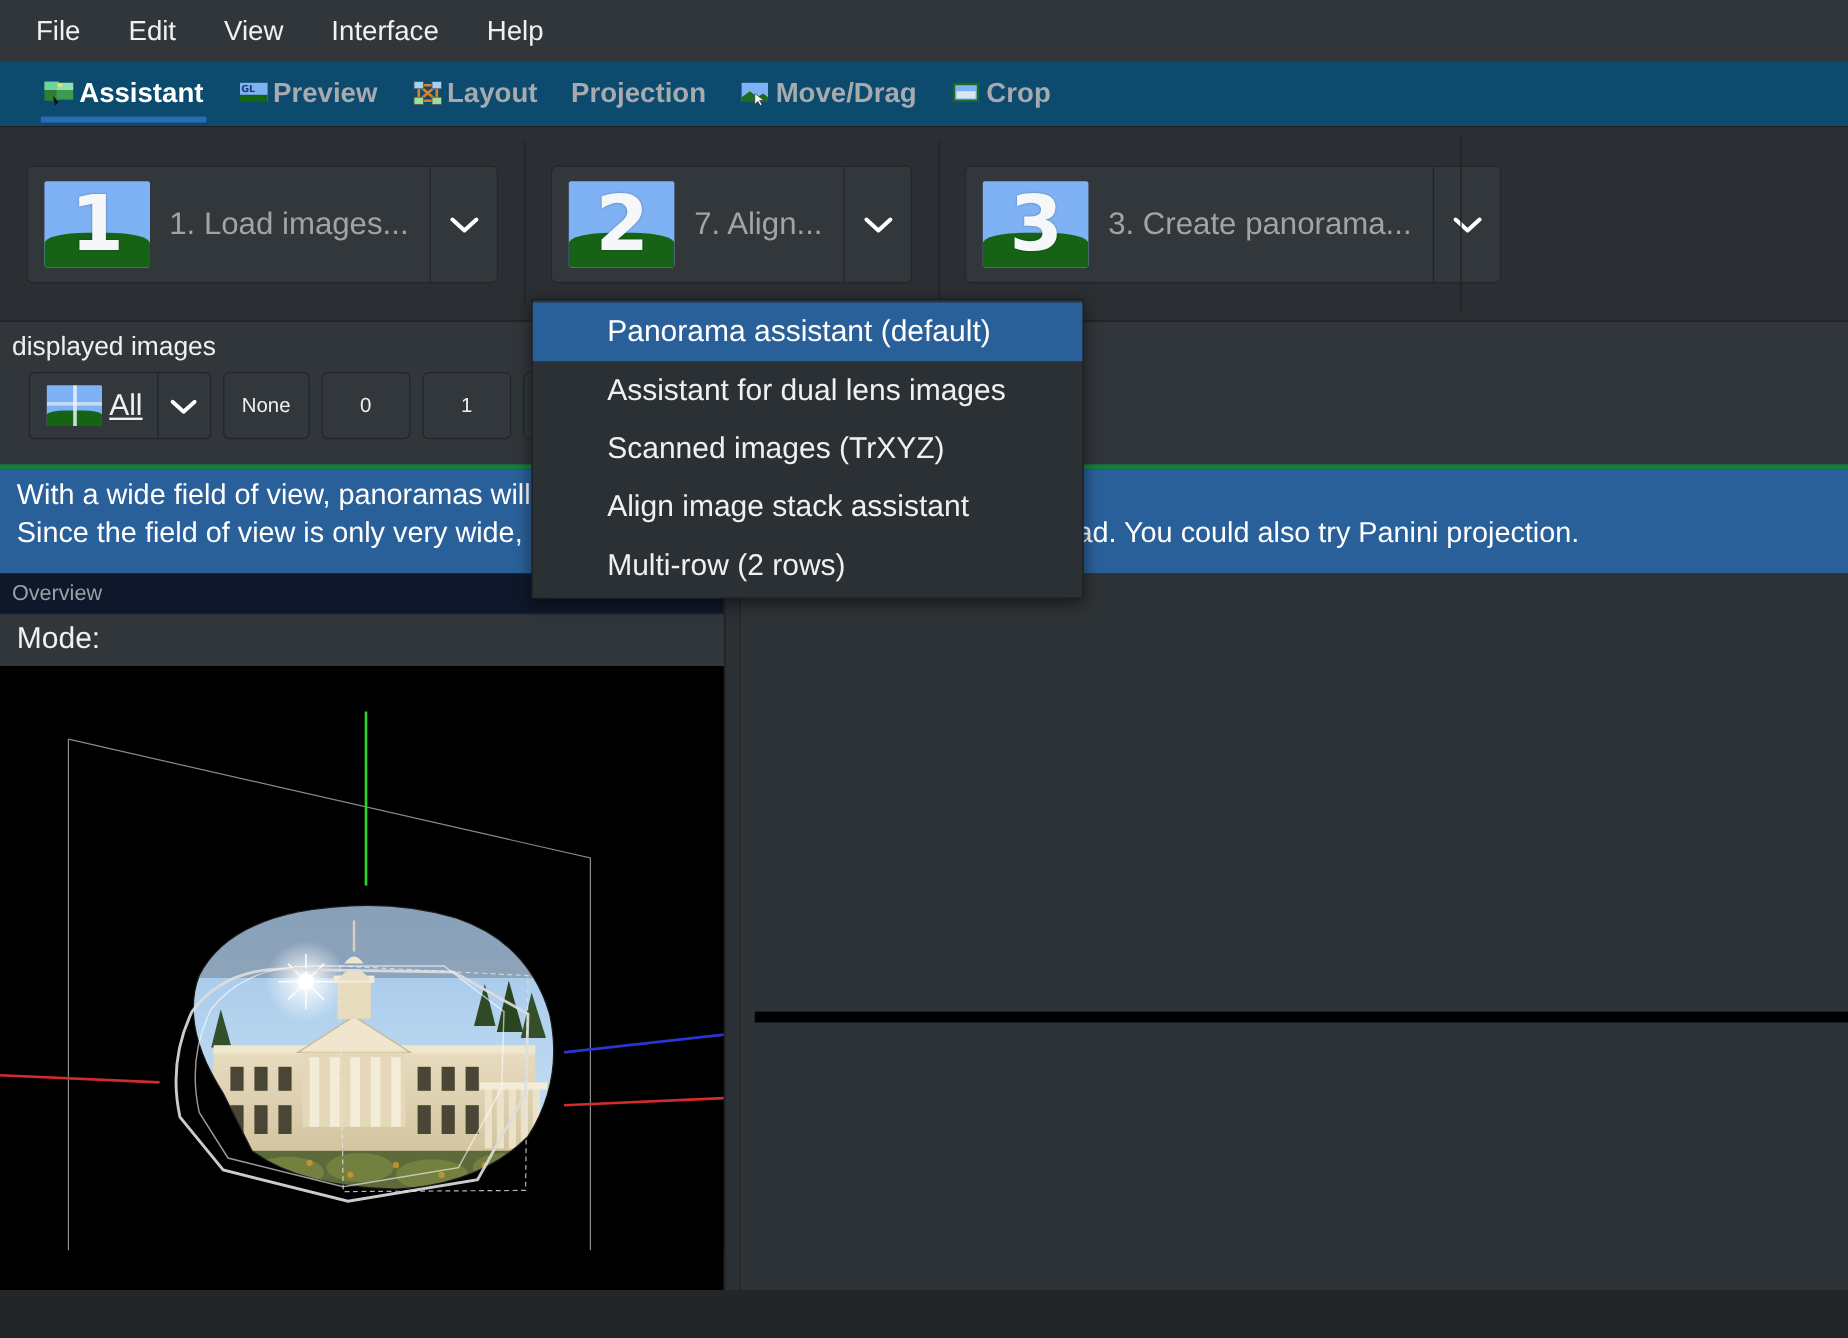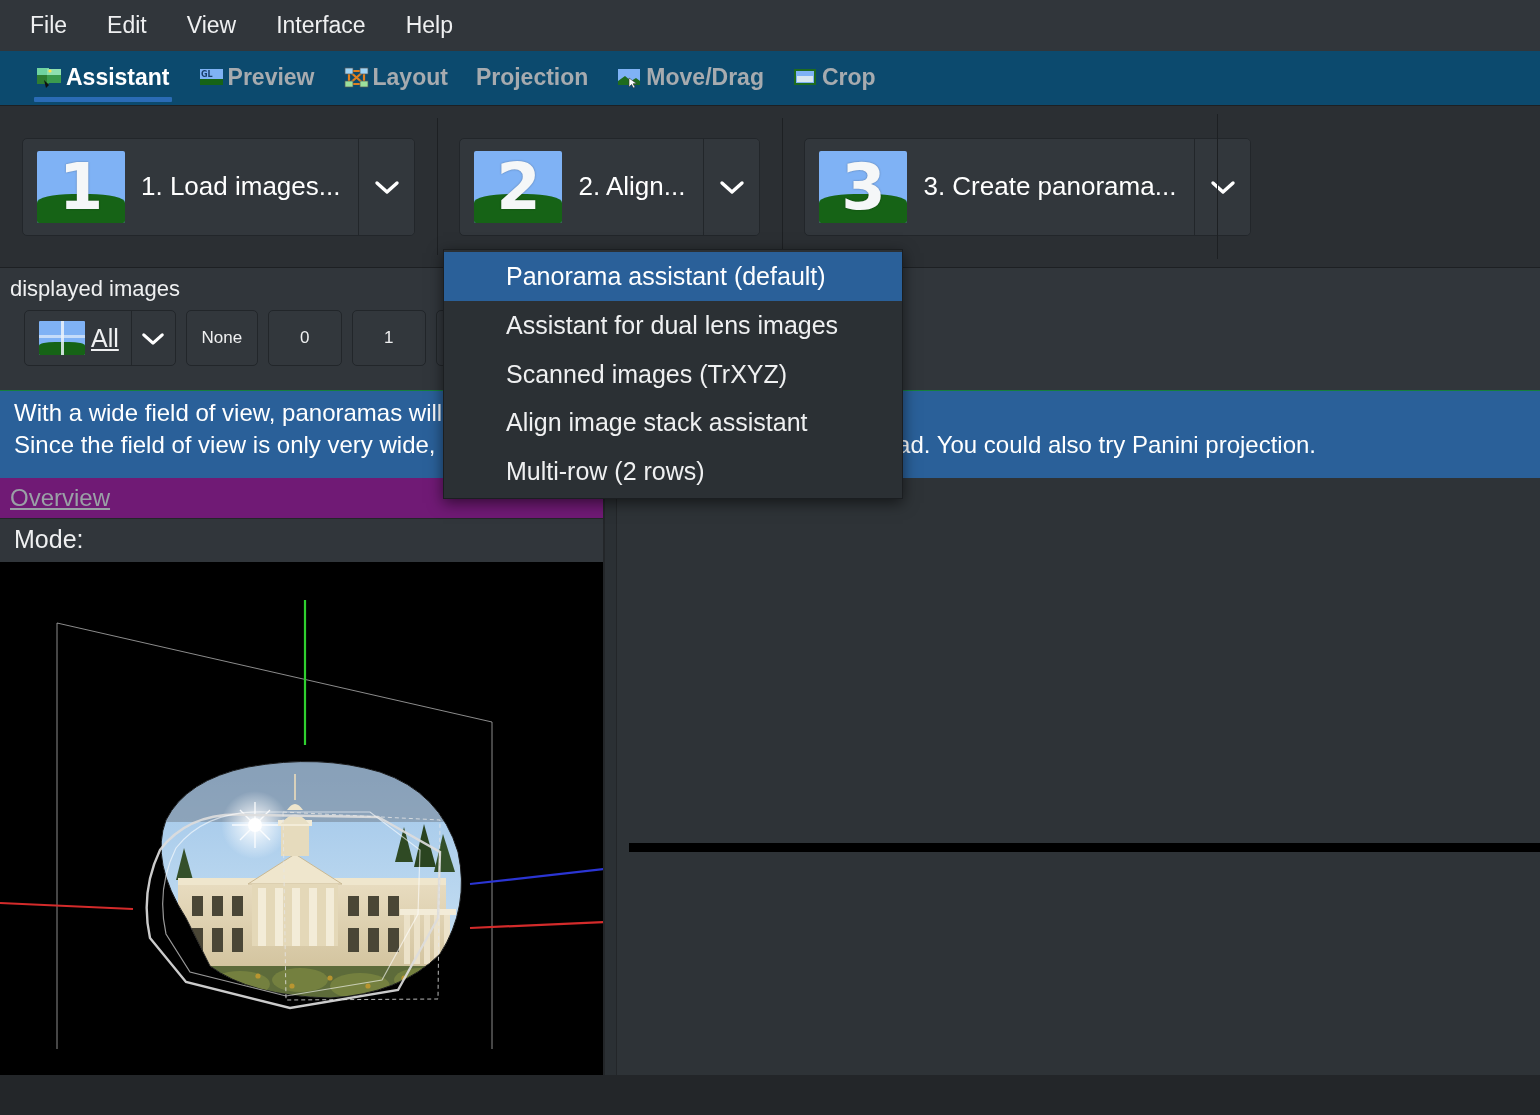--- a/index.html
+++ b/index.html
@@ -126,39 +126,39 @@
     justify-content: center;
     font-size: 64px;
     font-weight: bold;
     color: #f5f7f8;
     font-family: "DejaVu Sans", sans-serif;
     line-height: 1;
     text-shadow: 0 0 2px rgba(0,0,0,.35);
   }
   .stepbtn-label {
     font-size: 26px;
-    color: #ffffff;
+    color: #a3a3a3;
     white-space: nowrap;
   }
   .stepbtn-arrow {
     width: 56px;
     border-left: 1px solid #22262a;
     display: flex;
     align-items: center;
     justify-content: center;
     background: #32373c;
   }
   .chev { display:block; }
 
   
   .dispbar {
     height: 123px;
     background: #31363b;
     padding: 8px 0 0 10px;
-    border-bottom: 1px solid #15803d;
+    border-bottom: 4px solid #15803d;
   }
   .dispbar-title {
     font-size: 22px;
     color: #eff0f1;
     margin-bottom: 8px;
   }
   .disp-controls {
     display: flex;
     align-items: center;
     gap: 10px;
@@ -236,26 +236,25 @@
     background: #232629;
   }
   .pane-left {
     width: 605px;
     display: flex;
     flex-direction: column;
     background: #31363b;
     border-right: 2px solid #232629;
   }
   .pane-title {
-    font-size: 24px;
+    font-size: 18px;
     color: #9aa0a6;
     padding: 6px 0 6px 10px;
-    background: #701a75;
+    background: #0f172a;
     border-bottom: 1px solid #232629;
-    text-decoration: underline;
   }
   .mode-row {
     display: flex;
     align-items: center;
     gap: 12px;
     padding: 6px 8px 8px 14px;
     background: #31363b;
   }
   .mode-label { font-size: 25px; color: #eff0f1; }
   .mode-combo {
@@ -406,21 +405,21 @@
     </div>
   </div>
 
   <div class="step-group">
     <div class="stepbtn">
       <div class="stepbtn-main">
         <div class="step-thumb">
           <div class="ground"></div>
           <div class="num">2</div>
         </div>
-        <span class="stepbtn-label">2. Align...</span>
+        <span class="stepbtn-label">7. Align...</span>
       </div>
       <div class="stepbtn-arrow">
         <svg class="chev" width="26" height="16" viewBox="0 0 26 16">
           <path d="M3 4 L13 13 L23 4" stroke="#ffffff" stroke-width="3.4" fill="none" stroke-linecap="round" stroke-linejoin="round"></path>
         </svg>
       </div>
     </div>
   </div>
 
   <div class="step-group">

